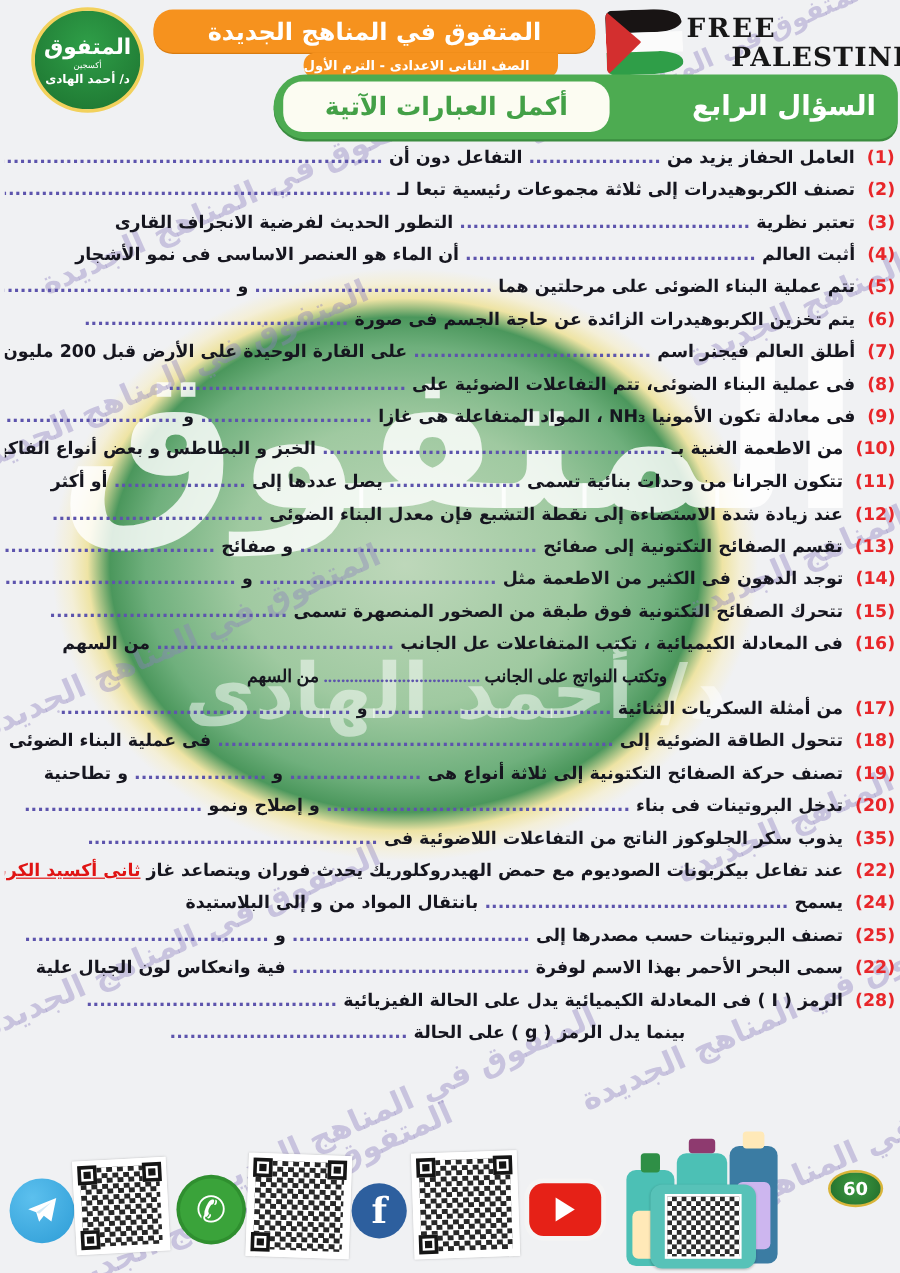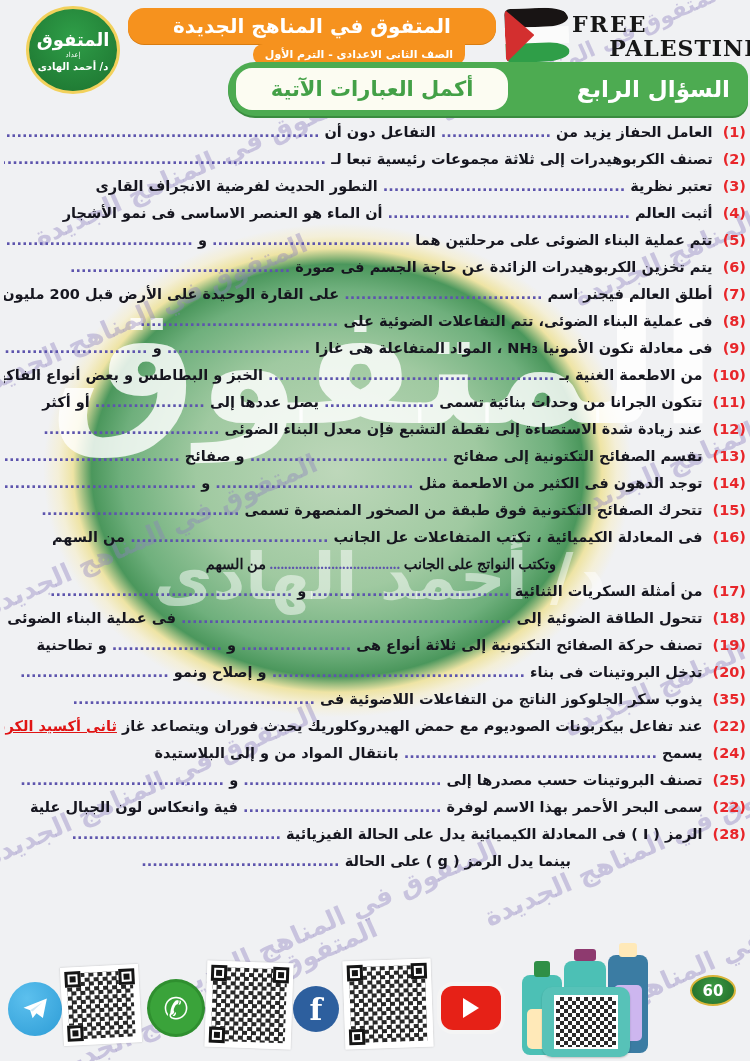--- a/index.html
+++ b/index.html
@@ -44,21 +44,21 @@
   .logo .t1 { font-size:18px; font-weight:bold; }
   .logo .t2 { font-size:7px; margin-top:1px; }
   .logo .t3 { font-size:10px; font-weight:bold; margin-top:2px; }
 
   .hbanner { position:absolute; z-index:3; left:128px; top:8px; width:368px; height:36px;
              background:#f6921e; border-radius:16px; box-shadow:0 1px 0 #d97c10;
              display:flex; align-items:center; justify-content:center;
              color:#fff; font-size:20px; font-weight:bold; direction:rtl; }
   .hsub { position:absolute; z-index:3; left:253px; top:44px; width:212px; height:21px;
           background:#f6921e; border-radius:10px 0 10px 10px;
-          display:flex; align-items:center; justify-content:center;
+          display:flex; align-items:center; justify-content:flex-end;
           color:#fff; font-size:11px; font-weight:bold; direction:rtl; }
 
   .flag { position:absolute; z-index:3; left:505px; top:8px; width:64px; height:54px;
           transform:rotate(-2deg); }
   .flag .stripes { position:absolute; inset:0; border-radius:6px 14px 10px 6px; overflow:hidden; }
   .flag .s-black { position:absolute; left:0; top:0; width:100%; height:36%; background:#181414; border-radius:0 50% 40% 0/0 60% 60% 0; }
   .flag .s-white { position:absolute; left:0; top:36%; width:100%; height:30%; background:#fbfbfb; }
   .flag .s-green { position:absolute; left:0; top:64%; width:100%; height:36%; background:#2f9e48; border-radius:0 40% 50% 8px/0 60% 60% 8px; }
   .flag .s-red { position:absolute; left:0; top:0; width:46%; height:100%;
                  background:#d32f2f; clip-path:polygon(0 0, 100% 50%, 0 100%); }
@@ -148,21 +148,21 @@
 <span class="wm-tile">المتفوق في المناهج الجديدة</span>
 <span class="wm-tile">المتفوق في المناهج الجديدة</span>
 <span class="wm-tile">المتفوق في المناهج الجديدة</span>
 
 <div class="blob"></div>
 <div class="blob-word">المتفوق</div>
 <div class="blob-author">د/ أحمد الهادى</div>
 
 <div class="logo">
   <div class="t1">المتفوق</div>
-  <div class="t2">إعداد</div>
+  <div class="t2">أكسجين</div>
   <div class="t3">د/ أحمد الهادى</div>
 </div>
 
 <div class="hbanner">
   <span>المتفوق في المناهج الجديدة</span>
 </div>
 <div class="hsub">
   <span>الصف الثانى الاعدادى - الترم الأول</span>
 </div>
 

